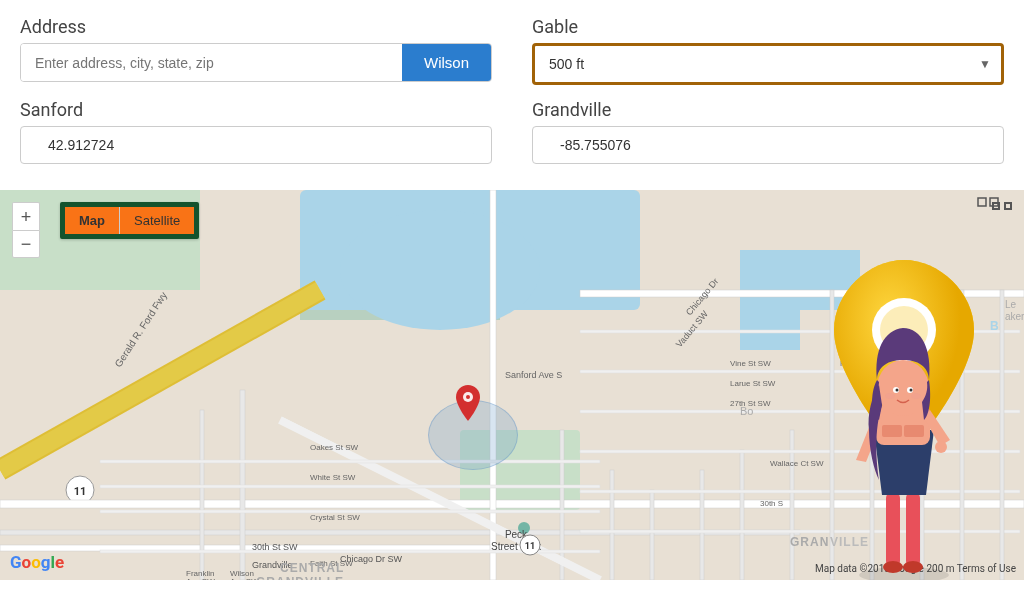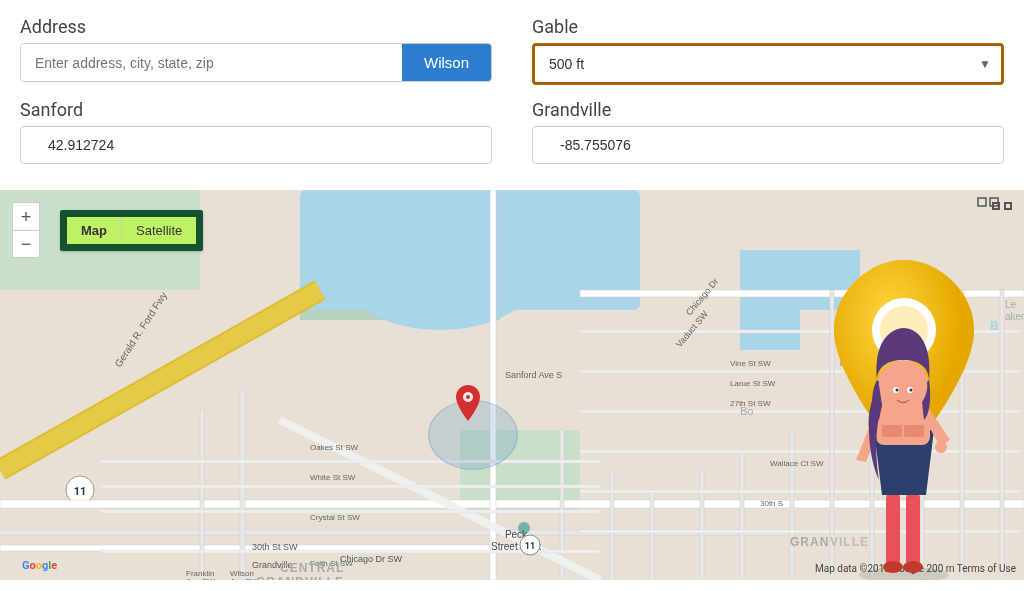--- a/index.html
+++ b/index.html
@@ -101,24 +101,24 @@
     
     .map-bg {
       position: absolute;
       inset: 0;
       width: 100%;
       height: 100%;
     }
     
     .map-type-ctrl {
       position: absolute;
-      top: 20px;
+      top: 12px;
       left: 60px;
-      background: #bef264;
-      border: 7px solid #14532d;
+      background: #f97316;
+      border: 5px solid #14532d;
       border-radius: 2px;
       display: flex;
       overflow: hidden;
       z-index: 10;
       box-shadow: 0 1px 3px rgba(0,0,0,0.2);
     }
     .map-type-btn {
       padding: 6px 14px;
       font-size: 13px;
       cursor: pointer;
@@ -152,22 +152,22 @@
       cursor: pointer;
       color: #555;
       user-select: none;
     }
     .zoom-btn:first-child { border-radius: 2px 2px 0 0; border-bottom: none; }
     .zoom-btn:last-child { border-radius: 0 0 2px 2px; }
     
     .google-logo {
       position: absolute;
       bottom: 8px;
-      left: 22px;
-      font-size: 11px;
+      left: 10px;
+      font-size: 17px;
       font-weight: 700;
       z-index: 10;
       text-align: right;
     }
     .google-logo .g-blue { color: #4285F4; }
     .google-logo .g-red { color: #EA4335; }
     .google-logo .g-yellow { color: #FBBC05; }
     .google-logo .g-green { color: #34A853; }
     
     .map-attr {

